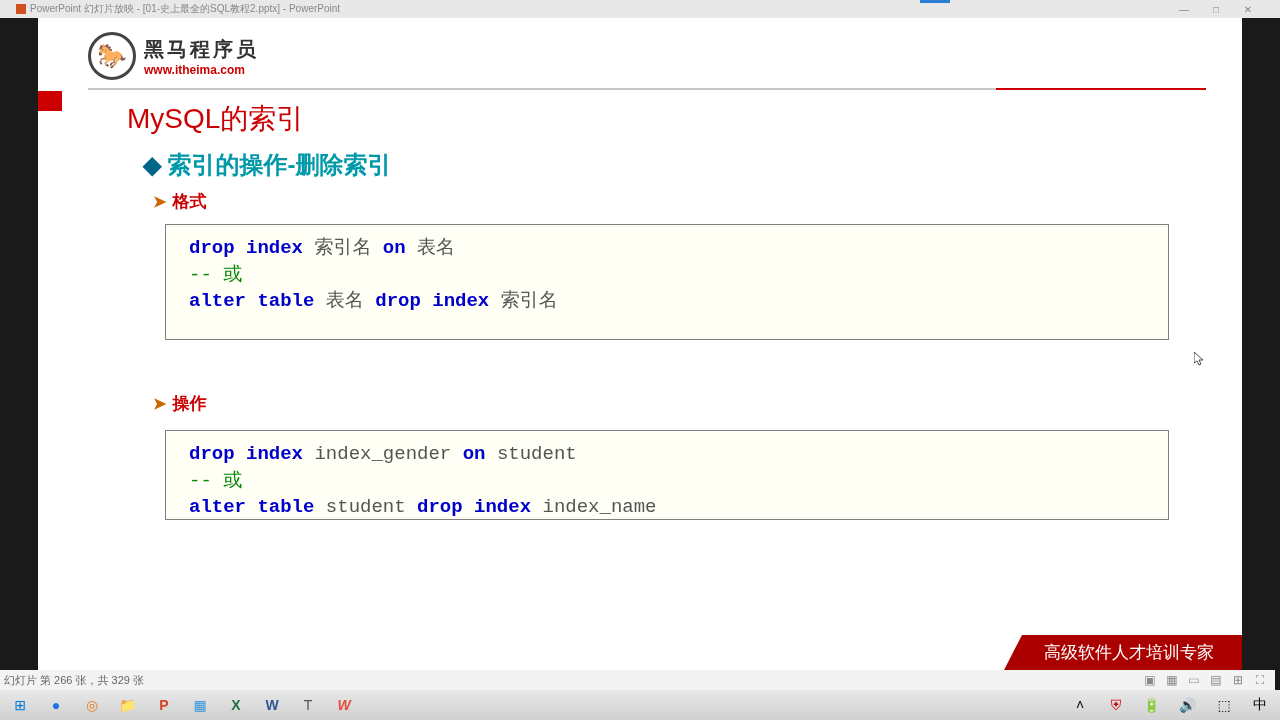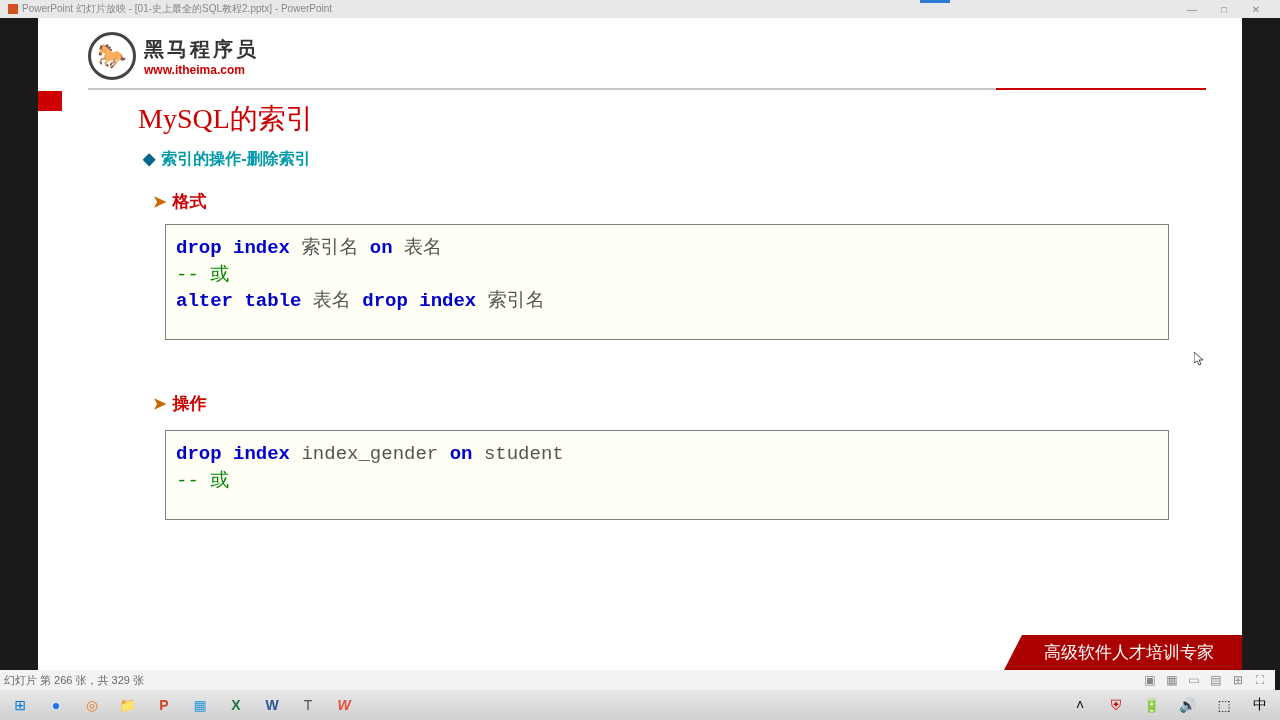--- a/index.html
+++ b/index.html
@@ -10,21 +10,21 @@
   overflow: hidden;
   position: relative;
 }
 .titlebar {
   height: 18px;
   background: #e8e8e8;
   display: flex;
   align-items: center;
   font-size: 10px;
   color: #888;
-  padding: 0 8px;
+  padding: 0 16px;
 }
 .titlebar .icon { width: 10px; height: 10px; background: #d05020; margin-right: 4px; }
 .titlebar .spacer { flex: 1; }
 .titlebar .winbtn { width: 32px; text-align: center; color: #888; }
 .titlebar .bluetab { position:absolute; left:920px; top:0; width:30px; height:3px; background:#2b7cd3;}
 .slide-area {
   position: absolute;
   top: 18px; left: 38px; right: 38px; bottom: 50px;
   background: #fff;
 }
@@ -55,44 +55,44 @@
   margin-left: auto;
   font-family: "KaiTi","STKaiti",serif;
   font-size: 22px; color: #222;
   font-style: italic;
 }
 .logo-row .underline-red {
   position:absolute; right:0; bottom:-2px; width:210px; height:2px; background:#c00;
 }
 .slide-title {
   position: absolute;
-  top: 82px; left: 100px;
+  top: 82px; left: 89px;
   font-size: 28px; color: #c00;
-  font-family: Liberation Serif, serif;
+  font-family: Liberation Sans, sans-serif;
 }
 .subtitle {
   position: absolute;
   top: 131px; left: 105px;
-  font-size: 16px; font-weight: bold; color: #0099aa;
+  font-size: 24px; font-weight: bold; color: #0099aa;
 }
 .subtitle .diamond { color: #006688; margin-right: 6px; }
 .sec-label {
   position: absolute;
   left: 115px;
   font-size: 17px; color: #c00; font-weight: bold;
 }
 .sec1 { top: 172px; }
 .sec2 { top: 374px; text-align: right; }
 .sec-label .chev { color: #cc6600; margin-right: 6px; font-size: 16px; }
 .codebox {
   position: absolute;
   left: 127px; right: 73px;
   background: #fffff5;
   border: 1px solid #808080;
-  padding: 10px 10px;
+  padding: 10px 23px;
   font-family: "Courier New", monospace;
   font-size: 19px;
   line-height: 1.4;
 }
 .codebox1 { top: 206px; height: 116px; }
 .codebox2 { top: 412px; height: 90px; }
 .codebox .kw { color: #0000cc; font-weight: bold; }
 .codebox .cmt { color: #008800; }
 .codebox .txt { color: #555; }
 .footer-banner {
@@ -172,20 +172,21 @@
     <div><span class="kw">alter table</span><span class="txt"> 表名 </span><span class="kw">drop index</span><span class="txt"> 索引名</span></div>
   </div>
 
   <div class="sec-label sec2">
     <span class="chev">➤</span><span>操作</span>
   </div>
 
   <div class="codebox codebox2">
     <div><span class="kw">drop index</span><span class="txt"> index_gender </span><span class="kw">on</span><span class="txt"> student</span></div>
     <div class="cmt">-- 或</div>
+    <div><span class="kw">alter table</span><span class="txt"> student </span><span class="kw">drop index</span><span class="txt"> index_name</span></div>
   </div>
 
   <div class="footer-banner">高级软件人才培训专家</div>
 </div>
 
 <svg class="cursor" viewBox="0 0 10 14">
     <path d="M0 0 L0 11 L3 9 L5 13 L7 12 L5 8 L9 8 Z" fill="#fff" stroke="#000" stroke-width="0.7"></path>
   </svg>
 
 <div class="statusbar">

